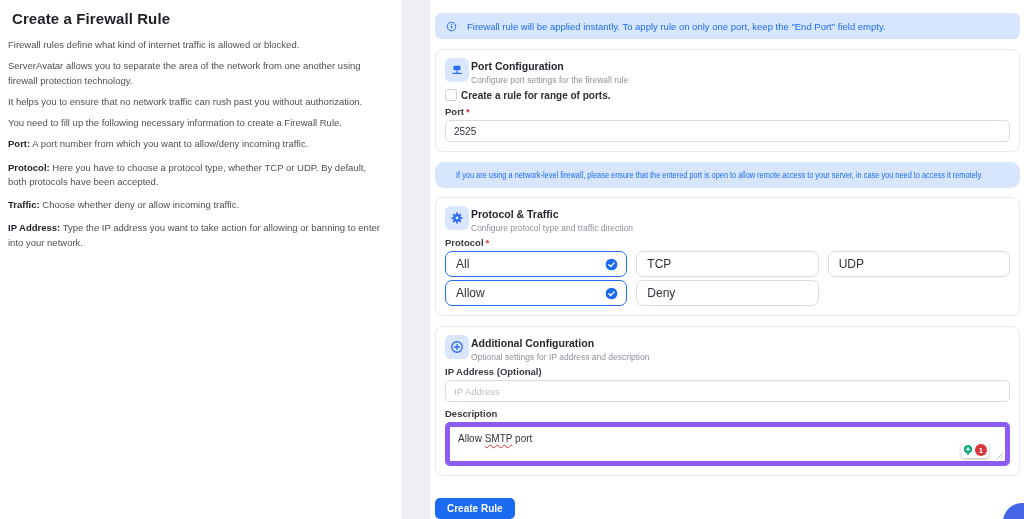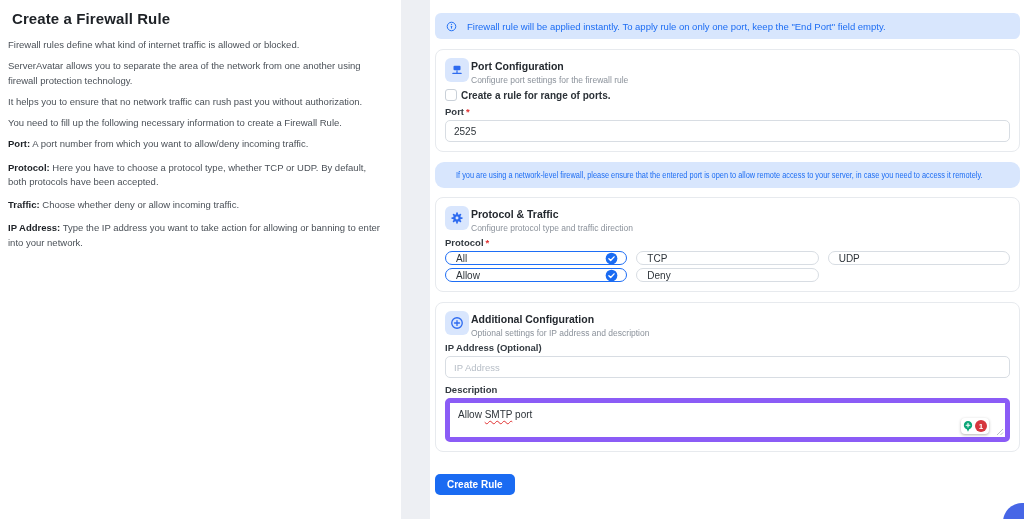--- a/index.html
+++ b/index.html
@@ -43,23 +43,23 @@
   .field-label { font-size:9.5px; font-weight:700; color:#333a41; margin-top:5px; }
   .field-label .req { color:#e03131; margin-left:2px; }
   .lbl-tight { margin-top:6px; }
   .lbl-gap { margin-top:4px; }
   .text-input { display:block; width:100%; height:22px; margin-top:3px; border:1px solid #d8dde3;
                 border-radius:5px; padding:0 8px; font-size:10px; color:#2e343a;
                 font-family:"Liberation Sans", sans-serif; outline:none; background:#fff; }
   .text-input::placeholder { color:#b7bec7; font-size:9.5px; }
 
   .options-grid { display:grid; grid-template-columns:1fr 1fr 1fr; gap:9px; margin-top:3px; }
-  .option { height:14px; background:#fff; border:1px solid #d8dde3; border-radius:7px;
+  .option { height:26px; background:#fff; border:1px solid #d8dde3; border-radius:7px;
             display:flex; align-items:center; justify-content:space-between;
-            padding:0 8px 0 10px; font-size:10px; color:#2e343a; cursor:pointer; }
+            padding:0 8px 0 10px; font-size:12px; color:#2e343a; cursor:pointer; }
   .option.selected { border:1.5px solid #1e6ef5; }
   .spacer-cell { visibility:hidden; }
 
   .textarea-box { position:relative; margin-top:3px; height:44px; border:5px solid #8b5cf6;
                   border-radius:5px; padding:6px 8px; font-size:10px; color:#2e343a; background:#fff; cursor:text; }
   .wavy { text-decoration:underline; text-decoration-style:wavy; text-decoration-color:#e03131;
           text-decoration-thickness:1px; text-underline-offset:2px; }
   .lt-badge { position:absolute; right:16px; bottom:3px; height:16px; background:#fff; border-radius:4px;
               box-shadow:0 1px 3px rgba(0,0,0,.3); display:flex; align-items:center; gap:2px; padding:0 2px; cursor:pointer; }
   .lt-count { width:12px; height:12px; border-radius:50%; background:#d6363d; color:#fff;

